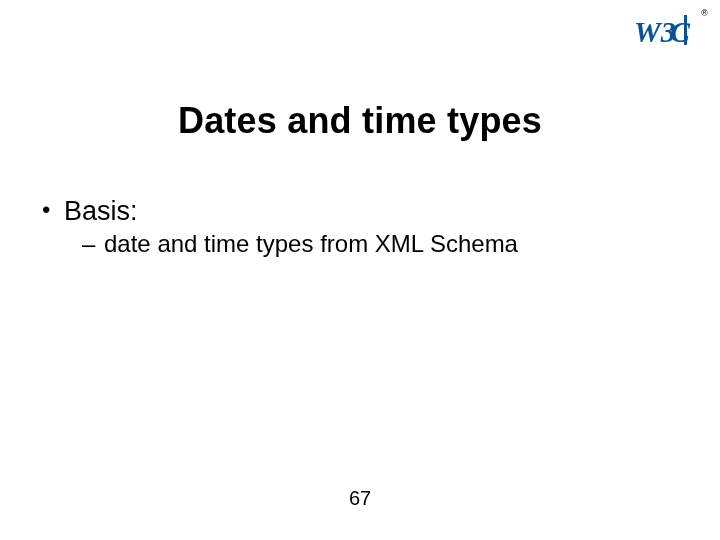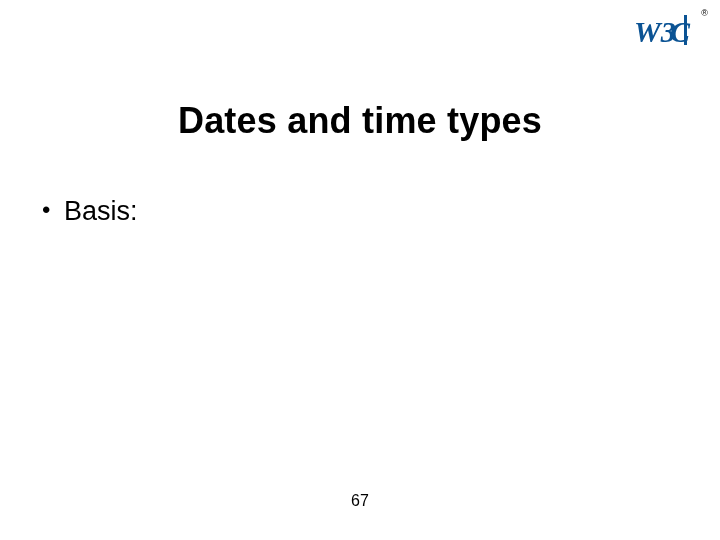--- a/index.html
+++ b/index.html
@@ -86,21 +86,21 @@
     position: absolute;
     left: 18px;
     top: 0;
   }
   .pagenum {
     position: absolute;
     bottom: 30px;
     left: 0;
     width: 720px;
     text-align: center;
-    font-size: 16px;
+    font-size: 20px;
     color: #000;
   }
 </style>
 </head>
 <body>
 
 <div class="slide">
 
   <div class="logo">
     <svg width="58" height="36" viewBox="0 0 58 36">
@@ -111,20 +111,23 @@
   </div>
   <div class="regmark">®</div>
 
   <div class="title">Dates and time types</div>
 
   <div class="content">
     <ul class="lvl1">
       <li>
         <span>Basis:</span>
         <ul class="lvl2">
+          <li>
+            <span>date and time types from XML Schema</span>
+          </li>
         </ul>
       </li>
     </ul>
   </div>
 
   <div class="pagenum">67</div>
 
 </div>
 
 </body></html>

